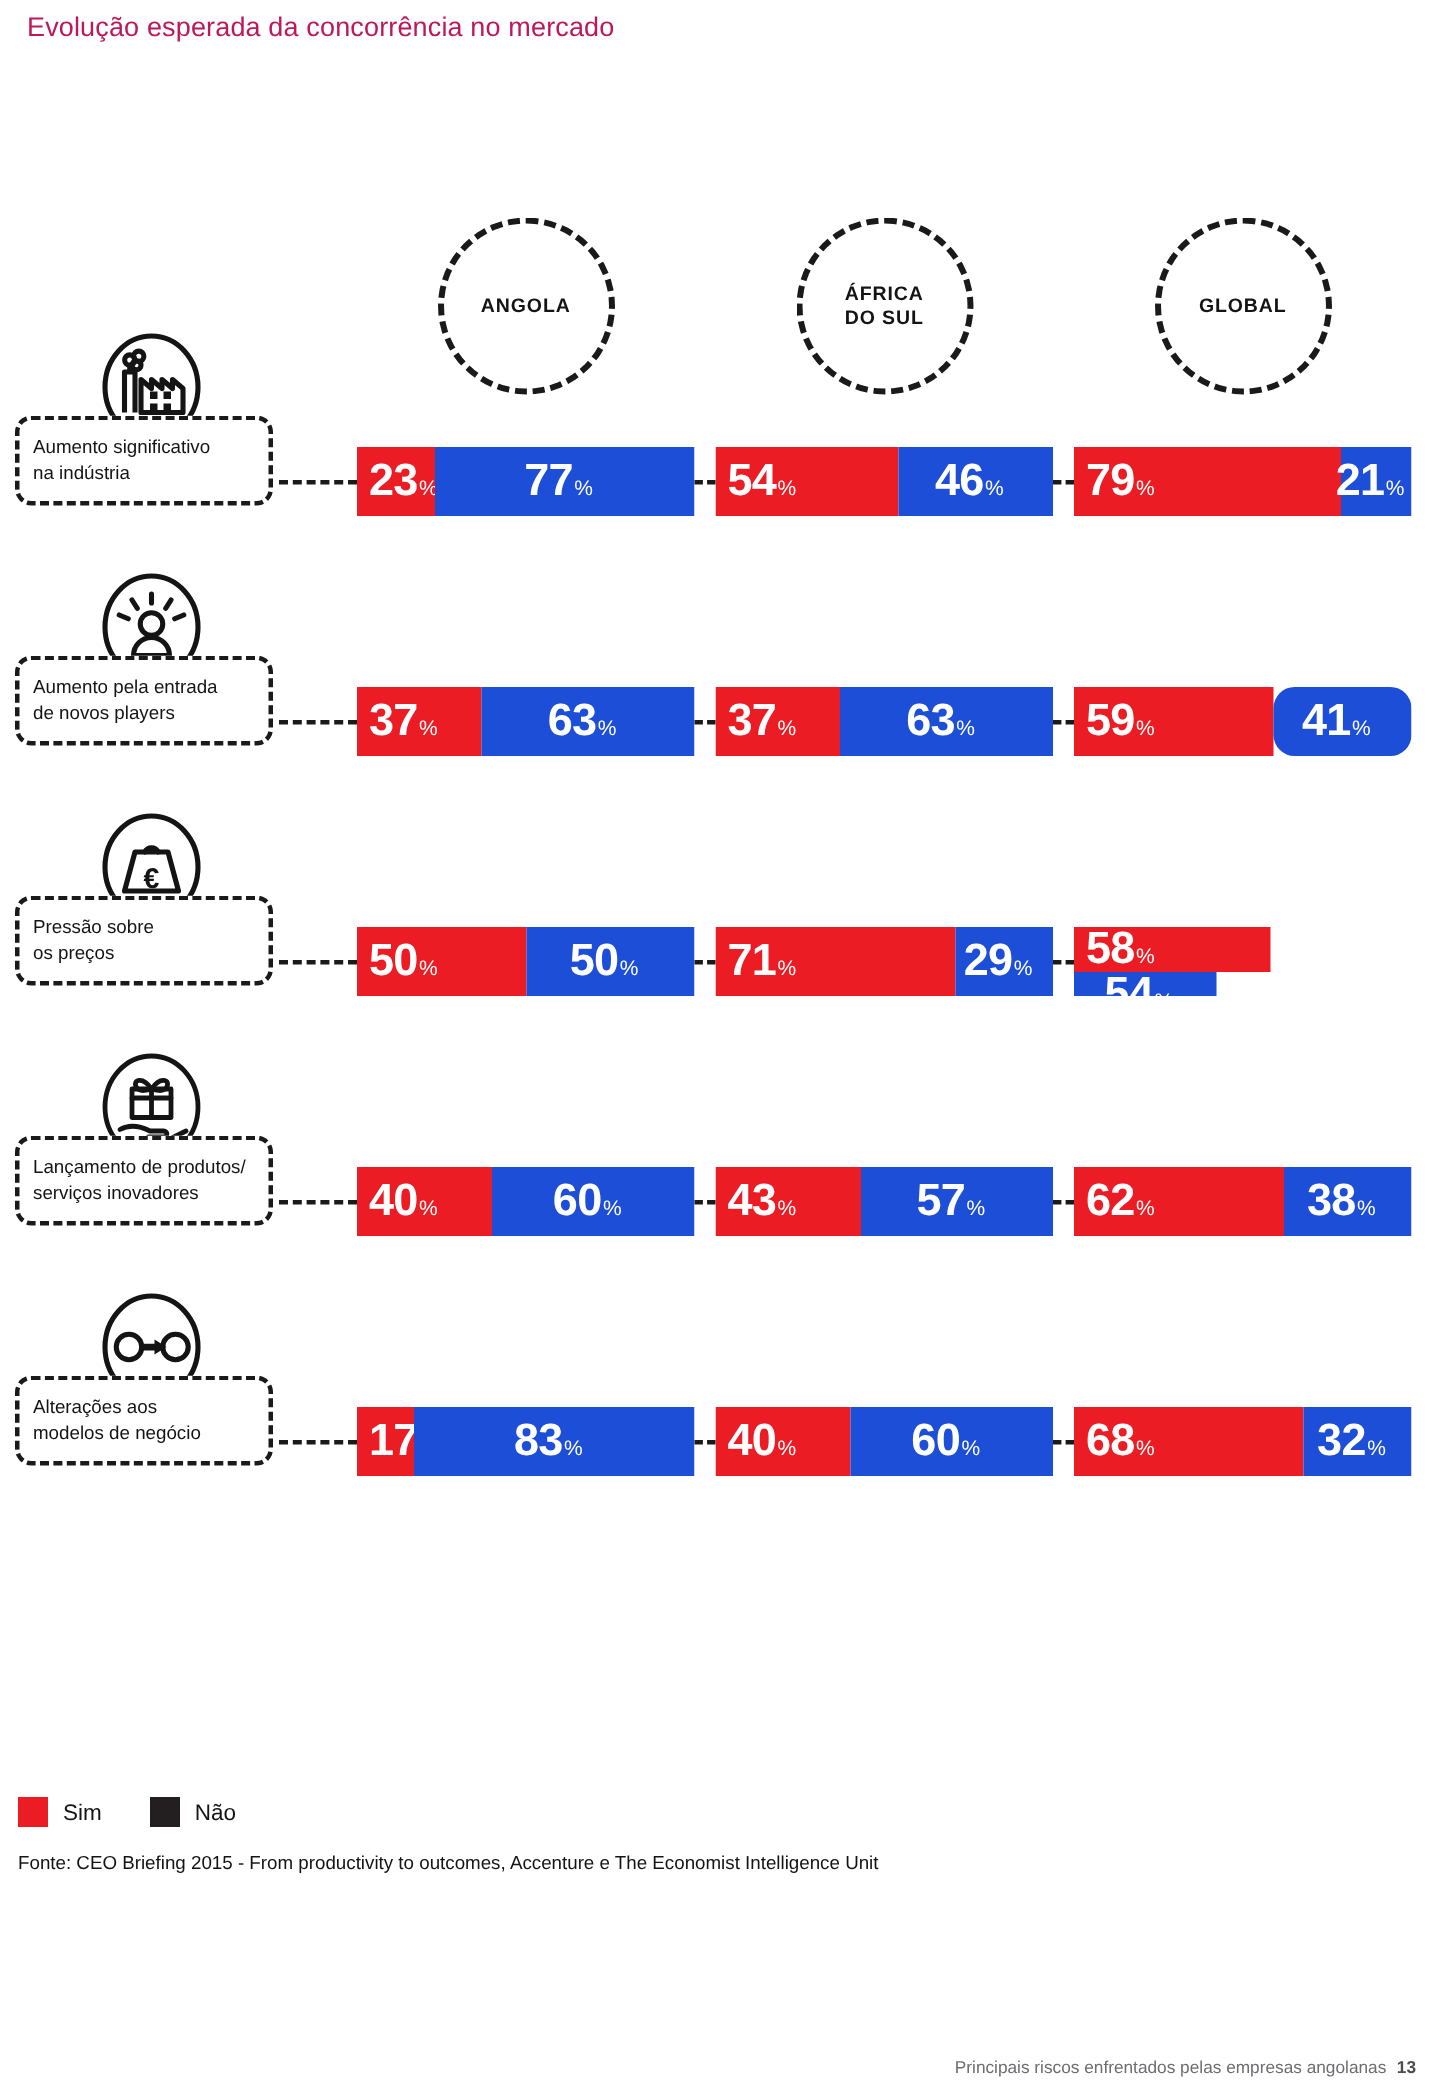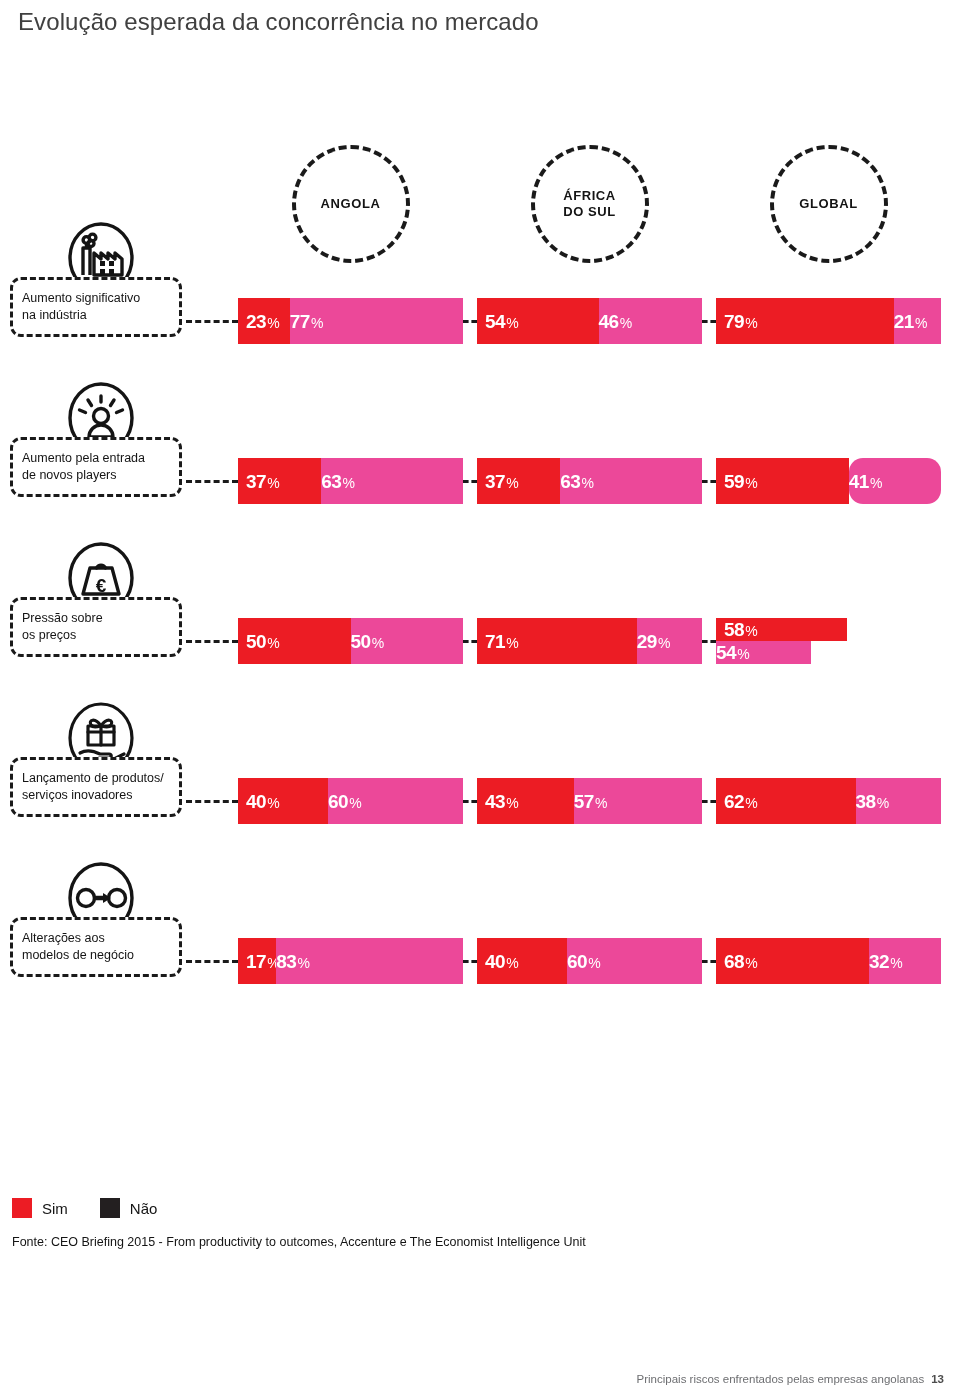--- a/index.html
+++ b/index.html
@@ -7,21 +7,21 @@
     width: 960px; height: 1400px;
     background: #ffffff;
     font-family: "Liberation Sans", sans-serif;
     overflow: hidden;
   }
   .page { position: relative; width: 960px; height: 1400px; }
 
   
   .title {
     position: absolute; left: 18px; top: 8px;
-    font-size: 24px; font-weight: 400; color: #404040;
+    font-size: 18px; font-weight: 400; color: #be185d;
     letter-spacing: 0.1px; white-space: nowrap;
   }
 
   
   .col-circle {
     position: absolute; width: 118px; height: 118px;
     border: 4px dashed #1a1a1a; border-radius: 50%;
     display: flex; align-items: center; justify-content: center;
     text-align: center;
   }
@@ -66,23 +66,23 @@
   
   .bargroup {
     position: absolute; top: 83px; height: 46px;
     display: flex; overflow: hidden;
   }
   .seg {
     height: 46px; display: flex; align-items: center;
     position: relative; min-width: 0;
   }
   .seg-yes { background: #ec1c24; justify-content: flex-start; padding-left: 8px; }
-  .seg-no  { background: #ec4899; justify-content: flex-start;  padding-right: 8px; }
+  .seg-no  { background: #1d4ed8; justify-content: center;  padding-right: 8px; }
   .seg .val {
-    color: #ffffff; font-weight: 700; font-size: 19px;
+    color: #ffffff; font-weight: 700; font-size: 30px;
     line-height: 1; white-space: nowrap; letter-spacing: -0.5px;
   }
   .seg .pct {
     color: #ffffff; font-weight: 400; font-size: 14px;
     line-height: 1; margin-left: 1px; white-space: nowrap;
   }
   .seg .num { display: inline-flex; align-items: baseline; }
 
   
   .legend { position: absolute; left: 12px; top: 1198px; display: flex; align-items: center; }

